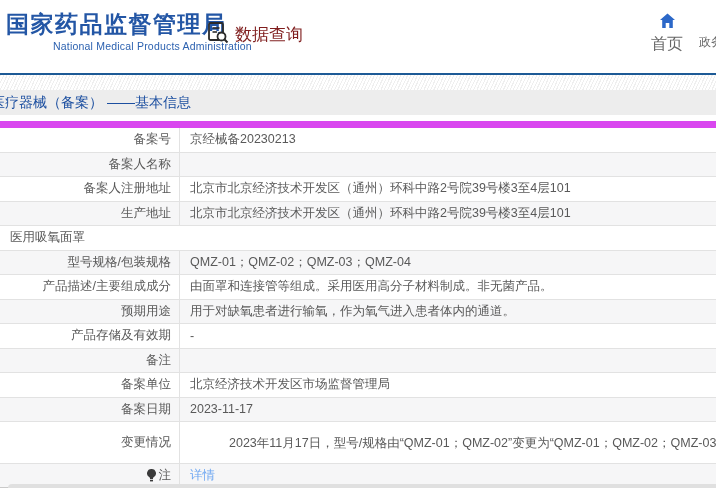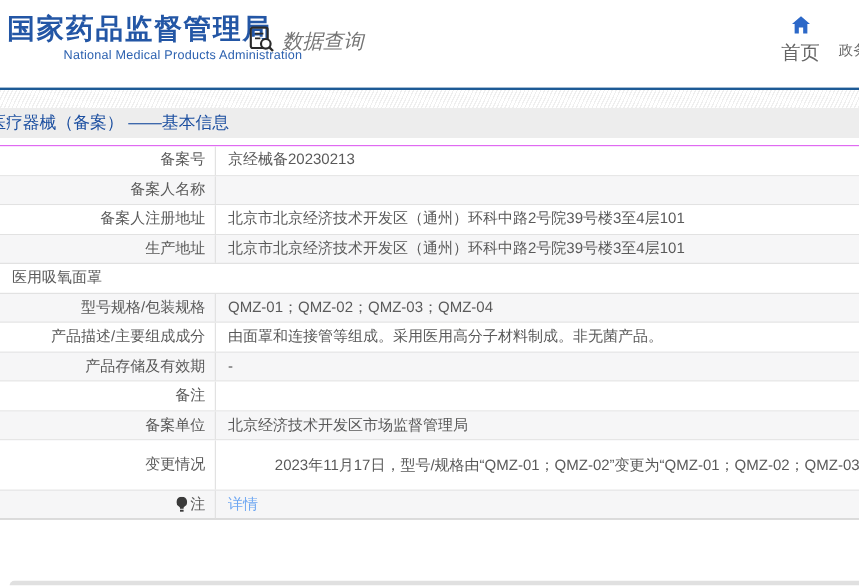--- a/index.html
+++ b/index.html
@@ -6,33 +6,33 @@
   .screen{
     position:relative;width:716px;height:488px;background:#fff;overflow:hidden;
     font-family:"Liberation Sans","DejaVu Sans",sans-serif;
   }
   
   .header{position:absolute;top:0;left:0;right:0;height:63px;background:#fff;}
   .logo{position:absolute;left:6px;top:11px;cursor:default;}
   .logo-cn{font-size:23px;font-weight:bold;color:#2356a5;letter-spacing:1.5px;line-height:26px;}
   .logo-en{font-size:10.5px;color:#2d62b0;margin-top:3px;letter-spacing:.2px;padding-left:47px;}
   .dq{position:absolute;left:206px;top:20px;display:flex;align-items:center;gap:5px;}
-  .dq-label{font-size:17px;color:#737373;font-style:italic;}
+  .dq-label{font-size:17px;color:#7f1d1d;}
   .nav-home{position:absolute;left:645px;top:13px;width:44px;text-align:center;cursor:pointer;}
   .nav-home .ico{display:block;height:17px;}
   .nav-home-label{font-size:16px;color:#666;display:block;margin-top:4px;}
   .nav-gov{position:absolute;left:699px;top:34px;font-size:12px;color:#666;white-space:nowrap;cursor:pointer;}
   
   .blue-line{position:absolute;top:73px;left:0;right:0;height:2px;background:#1d5a96;}
   .stripe-band{position:absolute;top:75px;left:0;right:0;height:15px;
     background:repeating-linear-gradient(115deg,#efefef 0px,#efefef 1px,#ffffff 1px,#ffffff 3px);}
   .titlebar{position:absolute;top:90px;left:0;right:0;height:25px;background:#ededed;display:flex;align-items:center;overflow:hidden;}
   .page-title{font-size:14px;color:#1c4fa0;margin-left:-9px;white-space:nowrap;}
   
-  .table{position:absolute;top:121px;left:0;right:0;border-top:1px solid #d946ef;}
+  .table{position:absolute;top:121px;left:0;right:0;border-top:7px solid #d946ef;}
   .row{display:flex;height:24.5px;border-bottom:1px solid #e2e2e2;box-sizing:border-box;
     font-size:12.5px;color:#595959;background:#fff;}
   .row:nth-child(even){background:#f6f6f7;}
   .row:last-child{border-bottom:1px solid #c9c9c9;height:24px;}
   .row.tall{height:42px;gap:39px;}
   .cell-label{flex:0 0 180px;width:180px;display:flex;align-items:center;justify-content:flex-end;
     padding-right:8px;border-right:1px solid #e2e2e2;box-sizing:border-box;gap:3px;white-space:nowrap;}
   .cell-value{flex:1;display:flex;flex-direction:column;justify-content:center;padding-left:10px;
     white-space:nowrap;overflow:hidden;}
   .tall .cell-value div{line-height:20px;}
@@ -117,35 +117,47 @@
         <div class="cell-value">QMZ-01；QMZ-02；QMZ-03；QMZ-04</div>
       </div>
       <div class="row">
         <div class="cell-label">
           <span>产品描述/主要组成成分</span>
         </div>
         <div class="cell-value">由面罩和连接管等组成。采用医用高分子材料制成。非无菌产品。</div>
       </div>
       <div class="row">
         <div class="cell-label">
+          <span>预期用途</span>
+        </div>
+        <div class="cell-value">用于对缺氧患者进行输氧，作为氧气进入患者体内的通道。</div>
+      </div>
+      <div class="row">
+        <div class="cell-label">
           <span>产品存储及有效期</span>
         </div>
         <div class="cell-value">-</div>
       </div>
       <div class="row">
         <div class="cell-label">
           <span>备注</span>
         </div>
         <div class="cell-value"></div>
       </div>
       <div class="row">
         <div class="cell-label">
           <span>备案单位</span>
         </div>
         <div class="cell-value">北京经济技术开发区市场监督管理局</div>
+      </div>
+      <div class="row">
+        <div class="cell-label">
+          <span>备案日期</span>
+        </div>
+        <div class="cell-value">2023-11-17</div>
       </div>
       <div class="row tall">
         <div class="cell-label">
           <span>变更情况</span>
         </div>
         <div class="cell-value">
           <div>2023年11月17日，型号/规格由“QMZ-01；QMZ-02”变更为“QMZ-01；QMZ-02；QMZ-03；QMZ-04” ；</div>
         </div>
       </div>
       <div class="row">

